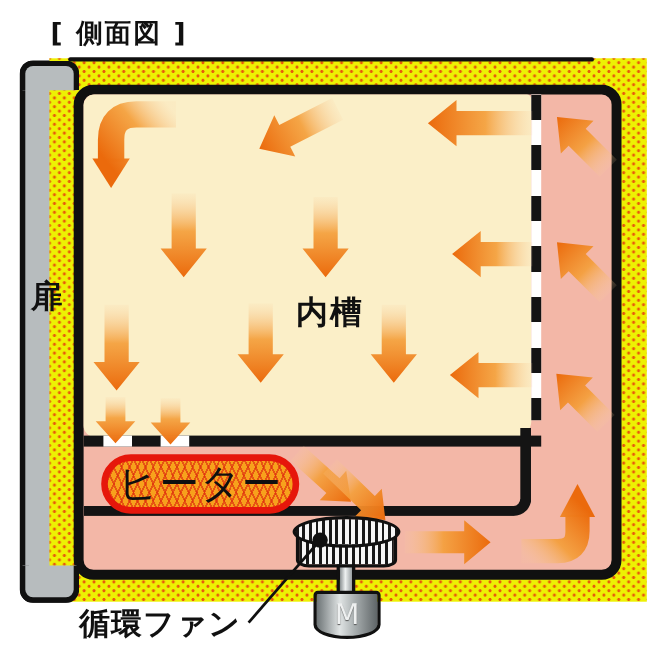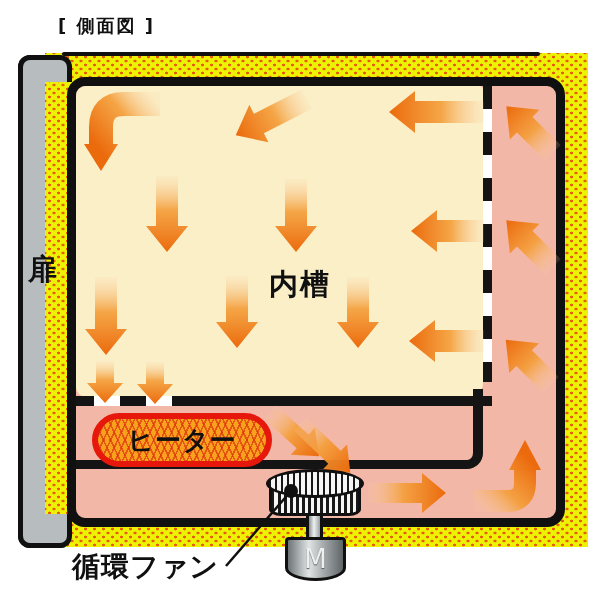--- a/index.html
+++ b/index.html
@@ -36,40 +36,40 @@
   .partition{left:76px;top:389px;width:407px;height:80px;background:transparent;
         border-right:10px solid #141414;border-bottom:9px solid #141414;
         border-bottom-right-radius:16px;}
 
   
   .heater{left:92px;top:413px;width:180px;height:54px;border:6px solid #e6170b;border-radius:27px;
     background-color:#f7a11c;
     background-image:repeating-linear-gradient(115deg,rgba(222,44,14,.65) 0 1.6px,rgba(0,0,0,0) 1.6px 6.5px),
                      repeating-linear-gradient(65deg,rgba(222,44,14,.65) 0 1.6px,rgba(0,0,0,0) 1.6px 6.5px);
     display:flex;align-items:center;justify-content:center;}
-  .heater span{font-size:26px;font-weight:bold;color:#101010;letter-spacing:1px;}
+  .heater span{font-size:36px;font-weight:normal;color:#101010;letter-spacing:1px;}
 
   
   .fan-shaft{left:306px;top:505px;width:17px;height:37px;background:linear-gradient(90deg,#898f91,#eef1f1 45%,#9aa0a2);
         border:3px solid #101010;}
   .fan-body{left:269px;top:483px;width:92px;height:33px;
         background:repeating-linear-gradient(90deg,#181818 0 2.5px,#f6f6f6 2.5px 6px);
         border:3px solid #101010;border-radius:0 0 12px 12px / 0 0 7px 7px;}
   .fan-top{left:266px;top:469px;width:98px;height:29px;
         background:repeating-linear-gradient(90deg,#181818 0 2.5px,#f6f6f6 2.5px 6px);
         border:3px solid #101010;border-radius:50%;}
   .motor{left:285px;top:537px;width:61px;height:44px;
         background:linear-gradient(90deg,#6d7476,#e0e4e4 38%,#aab0b1 62%,#5f6567);
         border:3px solid #101010;border-radius:4px 4px 50% 50% / 4px 4px 13px 13px;
         display:flex;align-items:center;justify-content:center;}
   .motor span{font-size:26px;color:#eef0f0;text-shadow:0 1px 1px #555;}
 
   
   .lbl{color:#101010;font-weight:bold;white-space:nowrap;}
-  .title{left:46px;top:14px;font-size:18px;letter-spacing:2px;margin-left:12px;}
+  .title{left:46px;top:14px;font-size:24px;letter-spacing:2px;}
   .door-label{left:28px;top:250px;font-size:29px;}
   .chamber-label{left:245px;top:265px;width:110px;text-align:center;font-size:29px;letter-spacing:2px;}
   .fan-label{left:72px;top:548px;font-size:28px;letter-spacing:1px;}
 
   svg.overlay{position:absolute;left:0;top:0;pointer-events:none;}
 </style>
 </head>
 <body>
 
 <div id="stage">

